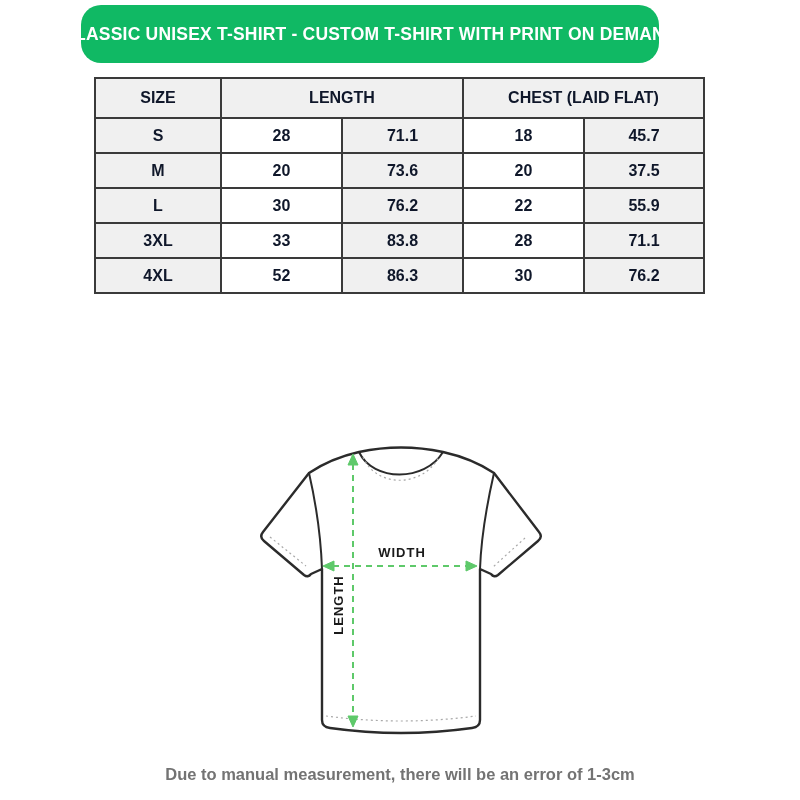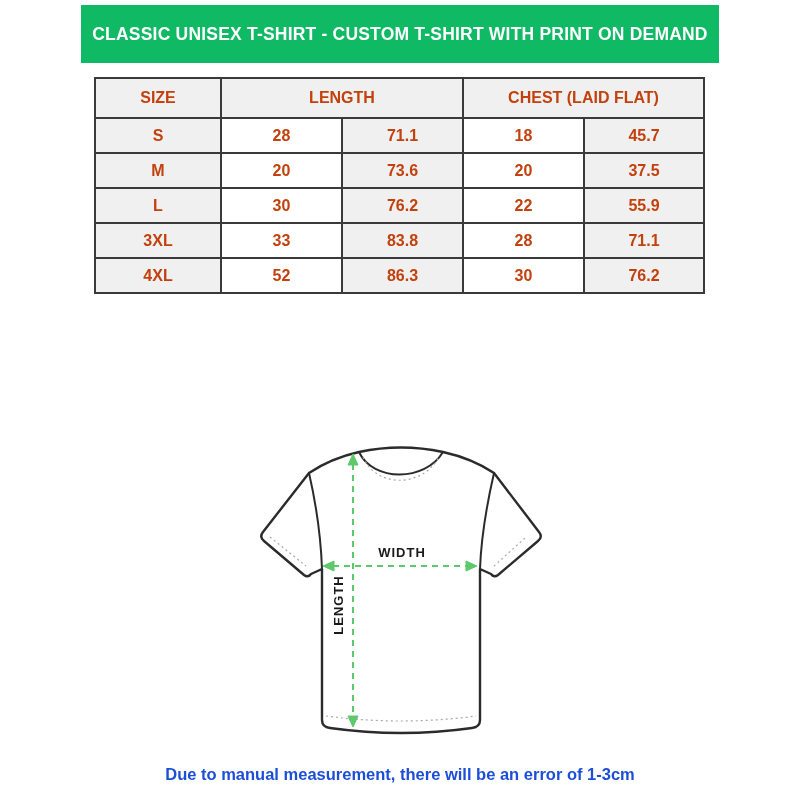--- a/index.html
+++ b/index.html
@@ -3,35 +3,35 @@
 <meta charset="utf-8">
 <style>
   html,body{margin:0;padding:0;}
   body{
     width:800px;height:800px;position:relative;background:#ffffff;
     font-family:"Liberation Sans","DejaVu Sans",sans-serif;
     -webkit-font-smoothing:antialiased;
   }
   
   .banner{
-    position:absolute;left:81px;top:5px;width:638px;height:58px;
-    display:flex;align-items:center;justify-content:center;
+    position:absolute;left:81px;top:5px;width:578px;height:58px;
+    display:flex;align-items:center;justify-content:center;border-radius:20px;
   }
   .banner h1{
     margin:0;font-size:17.5px;font-weight:700;color:#ffffff;
     letter-spacing:.2px;white-space:nowrap;
   }
   
   .size-table{
     position:absolute;left:94px;top:77px;width:609px;
     border-collapse:collapse;table-layout:fixed;
   }
   .size-table th,.size-table td{
     border:2px solid #3a3a3a;text-align:center;vertical-align:middle;
-    font-weight:700;color:#c2410c;padding:0;
+    font-weight:700;color:#0f172a;padding:0;
   }
   .size-table th{height:38px;font-size:16px;background:#f0f0f0;}
   .size-table td{height:33px;font-size:16px;}
   .cell-gray{background:#f0f0f0;}
   .cell-white{background:#ffffff;}
   
   .diagram-wrap{position:absolute;left:253px;top:438px;width:290px;height:300px;}
   .shirt-outline{fill:#ffffff;stroke:#2b2b2b;stroke-width:2.4;stroke-linejoin:round;stroke-linecap:round;}
   .seam{fill:none;stroke:#2b2b2b;stroke-width:2;stroke-linecap:round;}
   .stitch{fill:none;stroke:#a9a9a9;stroke-width:1.2;stroke-dasharray:2 3;}
@@ -129,13 +129,13 @@
   <g stroke="#5ec96a" fill="#5ec96a">
     <path class="measure" stroke="#5ec96a" d="M80,128 L214,128"></path>
     <polygon points="70,128 81,123 81,133"></polygon>
     <polygon points="224,128 213,123 213,133"></polygon>
   </g>
 
   <text class="diagram-label" x="149" y="119" text-anchor="middle">WIDTH</text>
   <text class="diagram-label" x="86" y="171" text-anchor="middle" transform="rotate(-90 86 167)">LENGTH</text>
 </svg>
 
-<div class="footer-note" style="color: #1d4ed8;">Due to manual measurement, there will be an error of 1-3cm</div>
+<div class="footer-note" style="color: #737373;">Due to manual measurement, there will be an error of 1-3cm</div>
 
 </body></html>

